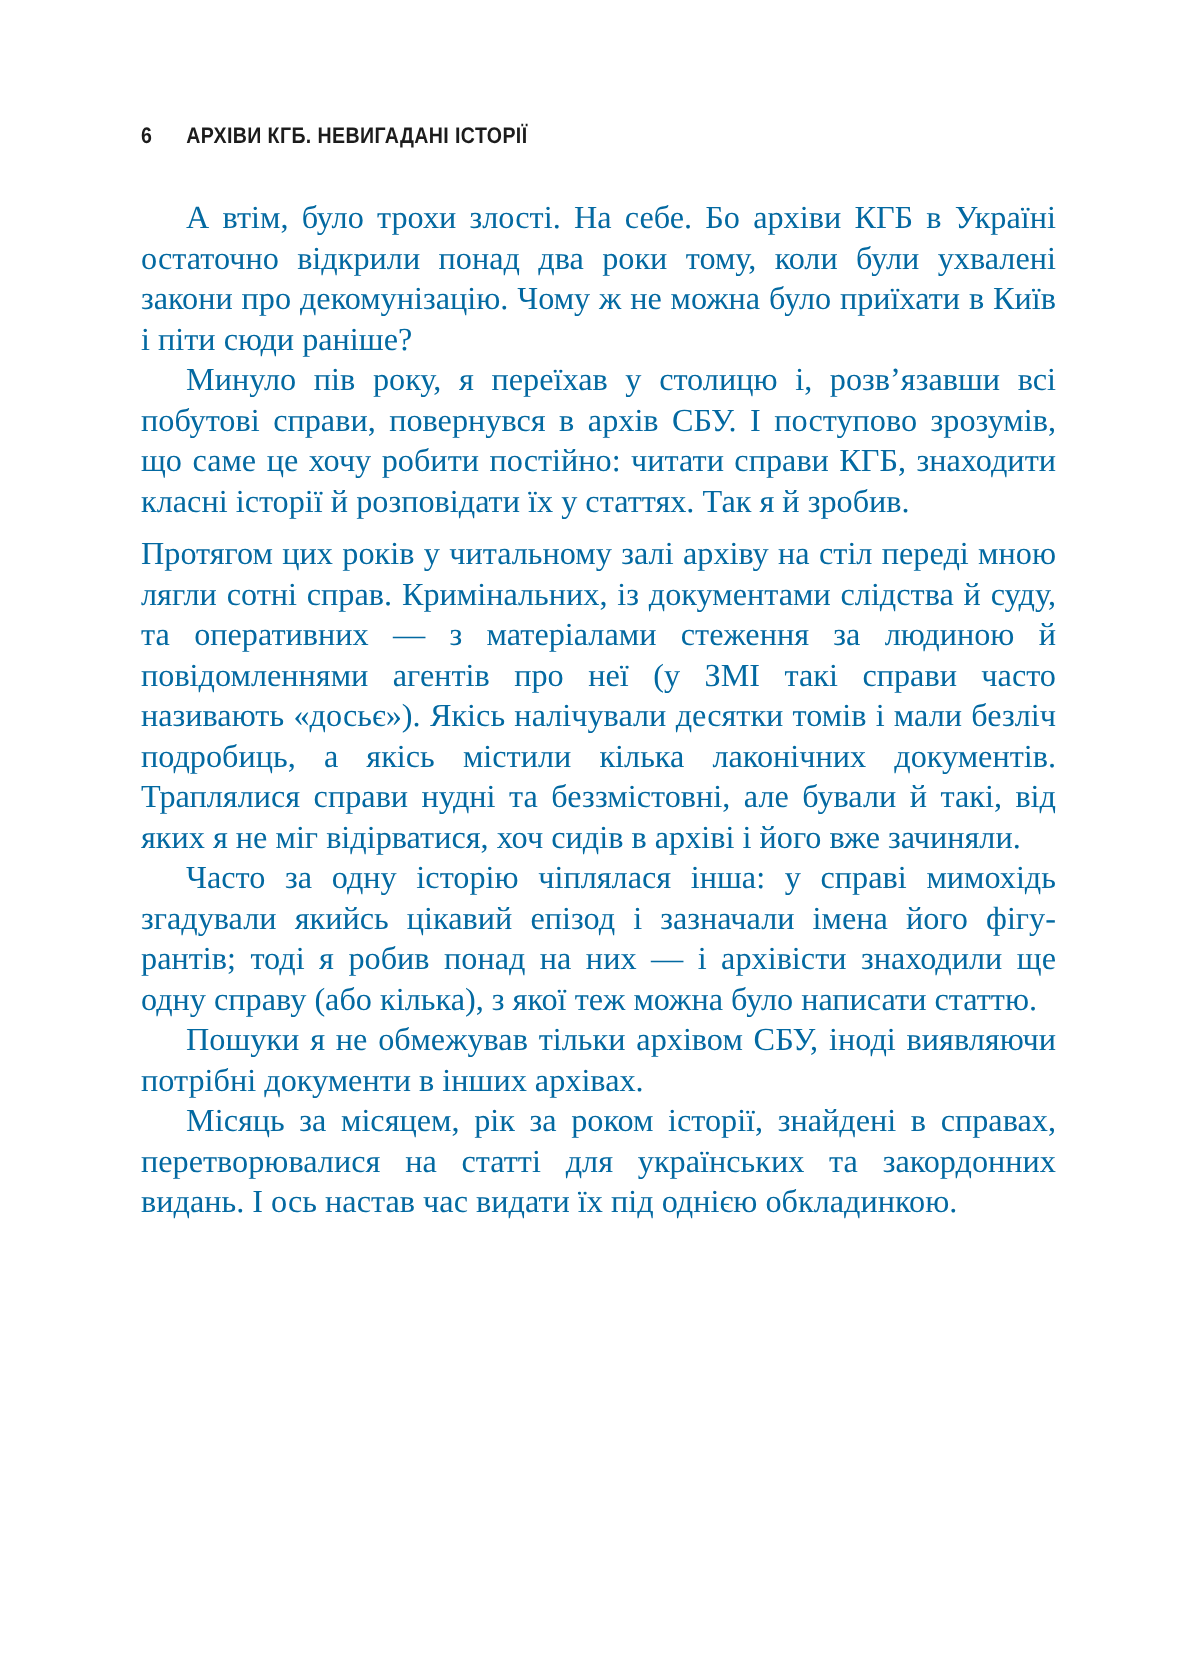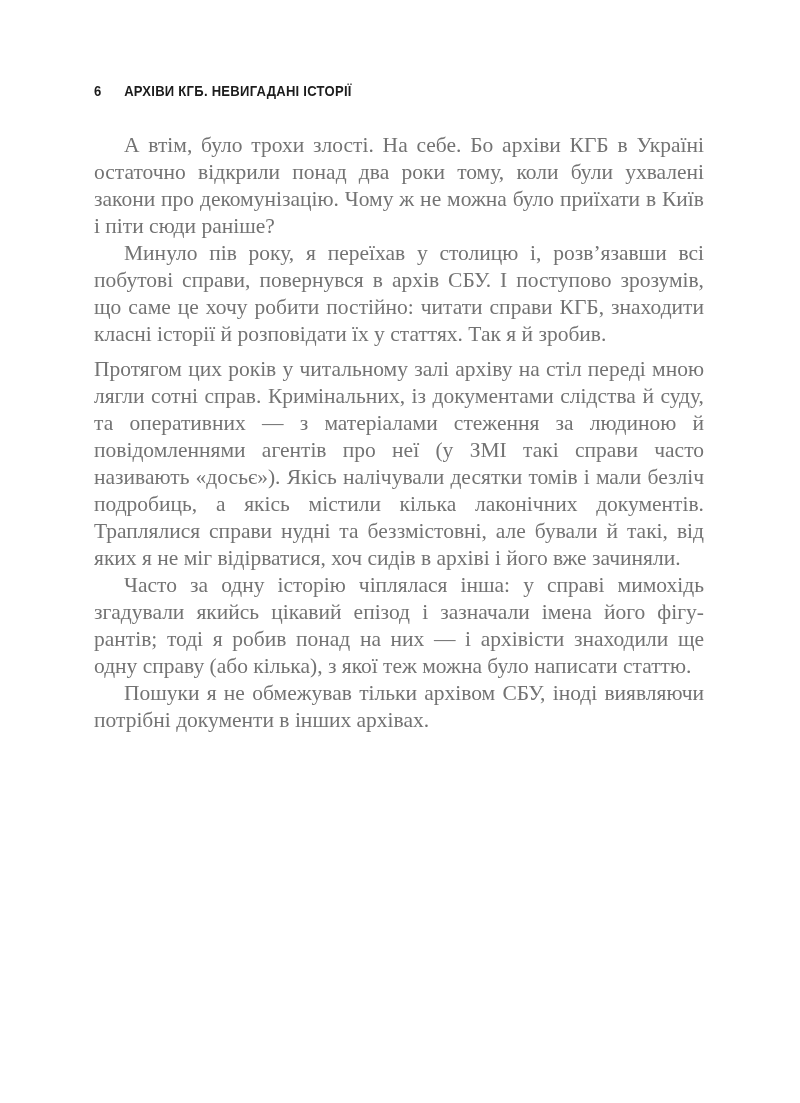--- a/index.html
+++ b/index.html
@@ -34,21 +34,21 @@
   }
   .body-text {
     position: absolute;
     left: 94px;
     top: 132px;
     width: 610px;
     font-family: "Liberation Serif", serif;
     font-size: 21.5px;
     line-height: 27px;
     text-align: justify;
-    color: #737373;
+    color: #0369a1;
     hyphens: manual;
     -webkit-hyphens: manual;
   }
   .body-text p {
     margin: 0;
     padding: 0;
   }
   .body-text p.indent {
     text-indent: 30px;
   }
@@ -65,15 +65,16 @@
     <span class="pagenum">6</span>
     <span class="runtitle">АРХІВИ КГБ. НЕВИГАДАНІ ІСТОРІЇ</span>
   </header>
 
   <main class="body-text">
     <p class="para indent">А втім, було трохи злості. На себе. Бо архіви КГБ в Україні остаточно відкрили понад два роки тому, коли були ухвалені закони про декомунізацію. Чому ж не можна було приїхати в Київ і піти сюди раніше?</p>
     <p class="para indent">Минуло пів року, я переїхав у столицю і, розв’язавши всі побутові справи, повернувся в архів СБУ. І поступово зрозумів, що саме це хочу робити постійно: читати справи КГБ, знахо­дити класні історії й розповідати їх у статтях. Так я й зробив.</p>
     <p class="para section-break">Протягом цих років у читальному залі архіву на стіл переді мною лягли сотні справ. Кримінальних, із документами слід­ства й суду, та оперативних — з матеріалами стеження за людиною й повідомленнями агентів про неї (у ЗМІ такі спра­ви часто називають «досьє»). Якісь налічували десятки томів і мали безліч подробиць, а якісь містили кілька лаконічних документів. Траплялися справи нудні та беззмістовні, але бували й такі, від яких я не міг відірватися, хоч сидів в архіві і його вже зачиняли.</p>
     <p class="para indent">Часто за одну історію чіплялася інша: у справі мимохідь згадували якийсь цікавий епізод і зазначали імена його фігу­рантів; тоді я робив понад на них — і архівісти знаходили ще одну справу (або кілька), з якої теж можна було написати статтю.</p>
     <p class="para indent">Пошуки я не обмежував тільки архівом СБУ, іноді виявляю­чи потрібні документи в інших архівах.</p>
+    <p class="para indent">Місяць за місяцем, рік за роком історії, знайдені в справах, перетворювалися на статті для українських та закордонних видань. І ось настав час видати їх під однією обкладинкою.</p>
   </main>
 
 </div>
 
 </body></html>

